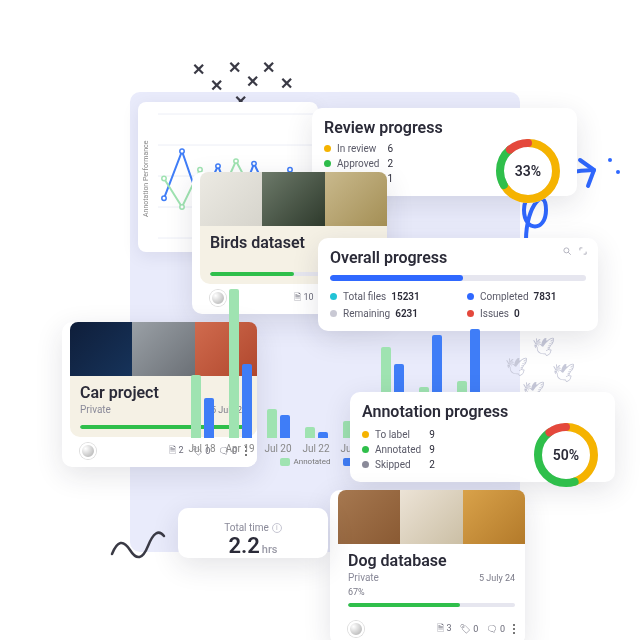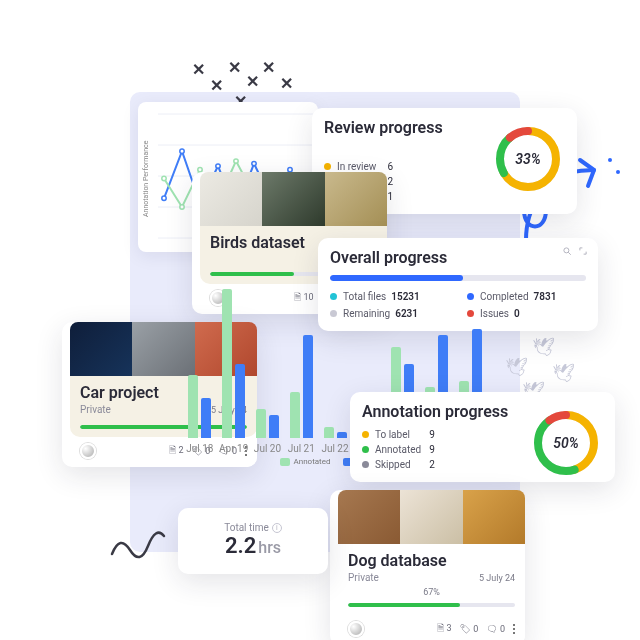--- a/index.html
+++ b/index.html
@@ -33,21 +33,21 @@
   .ftr { display:flex; align-items:center; justify-content:space-between; padding:6px 10px 8px; background:#fff; border-radius:0 0 10px 10px; }
   .avatar { width:16px; height:16px; border-radius:50%; background: radial-gradient(circle at 30% 30%, #fff, #aaa); border:2px solid #fff; box-shadow:0 0 0 1px #ddd; }
   .ftr .grp { display:flex; gap:8px; align-items:center; font-size:9px; color:#6a6a78; }
   .more { width:2px; height:12px; background:
       radial-gradient(circle, #777 1.2px, transparent 1.3px) 0 0/2px 4px repeat-y; }
 
   
   .progcard { width:265px; padding:10px 12px 12px; }
   .progcard .list { display:grid; grid-template-columns:auto 1fr; row-gap:4px; column-gap:8px; font-size:10px; color:#5a5a68; }
   .progcard .num { text-align:left; color:#2b2b38; }
-  .ring { position:absolute; right:14px; top:16px; width:70px; height:70px;font-style:italic; }
+  .ring { position:absolute; right:14px; top:28px; width:70px; height:70px; }
   .ring svg { transform: rotate(-90deg); }
   .ring .pct { position:absolute; inset:0; display:flex; align-items:center; justify-content:center; font-size:14px; font-weight:600; color:#2b2b38; }
 
   
   .overall { width:280px; padding:10px 12px 12px; }
   .overall .bar { height:6px; border-radius:4px; background:#e6e6ef; position:relative; overflow:hidden; margin:8px 0 10px; }
   .overall .bar > span { position:absolute; left:0; top:0; bottom:0; background:#2f68ff; width:52%; border-radius:4px; }
   .overall .grid { display:grid; grid-template-columns:1fr 1fr; row-gap:6px; column-gap:18px; font-size:10px; color:#5a5a68; }
   .overall .grid b { color:#2b2b38; font-weight:600; }
 
@@ -59,23 +59,23 @@
   .barpanel { position:absolute; left:175px; top:270px; width:320px; height:200px; }
   .bars { position:absolute; left:12px; right:12px; top:8px; bottom:32px; display:flex; align-items:flex-end; gap:8px; }
   .bgroup { flex:1 1 0; display:flex; align-items:flex-end; justify-content:center; gap:3px; position:relative; }
   .bgroup .a { width:10px; background:#9fe3b1; border-radius:2px 2px 0 0; }
   .bgroup .b { width:10px; background:#3f7df7; border-radius:2px 2px 0 0; }
   .bgroup .lbl { position:absolute; bottom:-16px; font-size:10px; color:#888; white-space:nowrap; }
   .leg { position:absolute; left:0; right:0; bottom:4px; display:flex; gap:12px; justify-content:center; font-size:8px; color:#777; }
   .leg .sw { width:10px; height:8px; border-radius:2px; display:inline-block; margin-right:4px; vertical-align:middle; }
 
   
-  .totalcard { width:150px; padding:14px 16px 16px; text-align:center; }
+  .totalcard { width:150px; padding:14px 16px 0; text-align:center; }
   .totalcard .v { font-size:22px; font-weight:600; color:#2b2b38; }
-  .totalcard .v .u { font-size:16px; color:#9a9aa6; font-weight:500; margin-left:2px; }
+  .totalcard .v .u { font-size:11px; color:#9a9aa6; font-weight:500; margin-left:2px; }
   .infoic { display:inline-block; width:10px; height:10px; border-radius:50%; border:1px solid #c6c6d2; color:#b6b6c2; font-size:7px; line-height:9px; margin-left:3px; vertical-align:middle; text-align:center; }
 
   
   .doodle-x { position:absolute; font-size:16px; color:#3a3a45; font-weight:700; }
   .dx1{left:192px;top:60px}.dx2{left:210px;top:76px}.dx3{left:228px;top:58px}.dx4{left:246px;top:72px}.dx5{left:262px;top:58px}.dx6{left:280px;top:74px}.dx7{left:234px;top:92px}
   .doodle-bird { position:absolute; color:#c6c8d8; font-size:18px; }
   .db1{left:255px;top:120px}.db2{left:235px;top:138px}.db3{left:272px;top:146px}
   .db4{right:85px;top:336px}.db5{right:112px;top:356px}.db6{right:65px;top:362px}.db7{right:95px;top:380px}
   .arrow { position:absolute; right:14px; top:150px; width:120px; height:110px; }
   .scribble { position:absolute; left:108px; bottom:76px; width:60px; height:40px; }
@@ -139,21 +139,21 @@
         <circle cx="78" cy="53.120000000000005" r="2.2" fill="#fff" stroke="#9fe3b1" stroke-width="1.5"></circle>
         <circle cx="96" cy="86.6" r="2.2" fill="#fff" stroke="#9fe3b1" stroke-width="1.5"></circle>
         <circle cx="114" cy="68" r="2.2" fill="#fff" stroke="#9fe3b1" stroke-width="1.5"></circle>
         <circle cx="132" cy="95.28" r="2.2" fill="#fff" stroke="#9fe3b1" stroke-width="1.5"></circle>
         <circle cx="150" cy="74.2" r="2.2" fill="#fff" stroke="#9fe3b1" stroke-width="1.5"></circle>
       </svg>
   </div>
 
   <div class="card progcard" style="left:312px; top:108px;">
     <div class="title">Review progress</div>
-    <div class="list" style="margin-top:24px">
+    <div class="list" style="margin-top:6px">
       <div class="row">
           <span class="dot" style="background:#f5b301"></span>
           <span>In review</span>
         </div>
         <div class="num">6</div>
       <div class="row">
           <span class="dot" style="background:#2fbf4b"></span>
           <span>Approved</span>
         </div>
         <div class="num">2</div>
@@ -261,25 +261,20 @@
           <div class="a" style="height: 148.571px;"></div>
           <div class="b" style="height: 74.2857px;"></div>
           <div class="lbl">Apr 19</div>
         </div>
         <div class="bgroup">
           <div class="a" style="height: 28.5714px;"></div>
           <div class="b" style="height: 22.8571px;"></div>
           <div class="lbl">Jul 20</div>
         </div>
         <div class="bgroup">
-          <div class="a" style="height: 45.7143px;"></div>
-          <div class="b" style="height: 102.857px;"></div>
-          <div class="lbl">Jul 21</div>
-        </div>
-        <div class="bgroup">
           <div class="a" style="height: 11.4286px;"></div>
           <div class="b" style="height: 5.71429px;"></div>
           <div class="lbl">Jul 22</div>
         </div>
         <div class="bgroup">
           <div class="a" style="height: 17.1429px;"></div>
           <div class="b" style="height: 25.1429px;"></div>
           <div class="lbl">Jul 23</div>
         </div>
         <div class="bgroup">
@@ -339,21 +334,21 @@
         <div class="thumb-g"></div>
         <div class="thumb-h"></div>
         <div class="thumb-i"></div>
       </div>
     <div class="body">
       <div class="title">Dog database</div>
       <div class="meta">
           <span class="sub">Private</span>
           <span class="small">5 July 24</span>
         </div>
-      <div class="row" style="justify-content:center; margin-top:4px">
+      <div class="row" style="justify-content:flex-start; margin-top:4px">
           <span class="small">67%</span>
         </div>
       <div class="pbar green">
           <span style="width:67%"></span>
         </div>
     </div>
     <div class="ftr">
       <div class="avatar"></div>
       <div class="grp">
         <span>🗎 <span>3</span></span>

